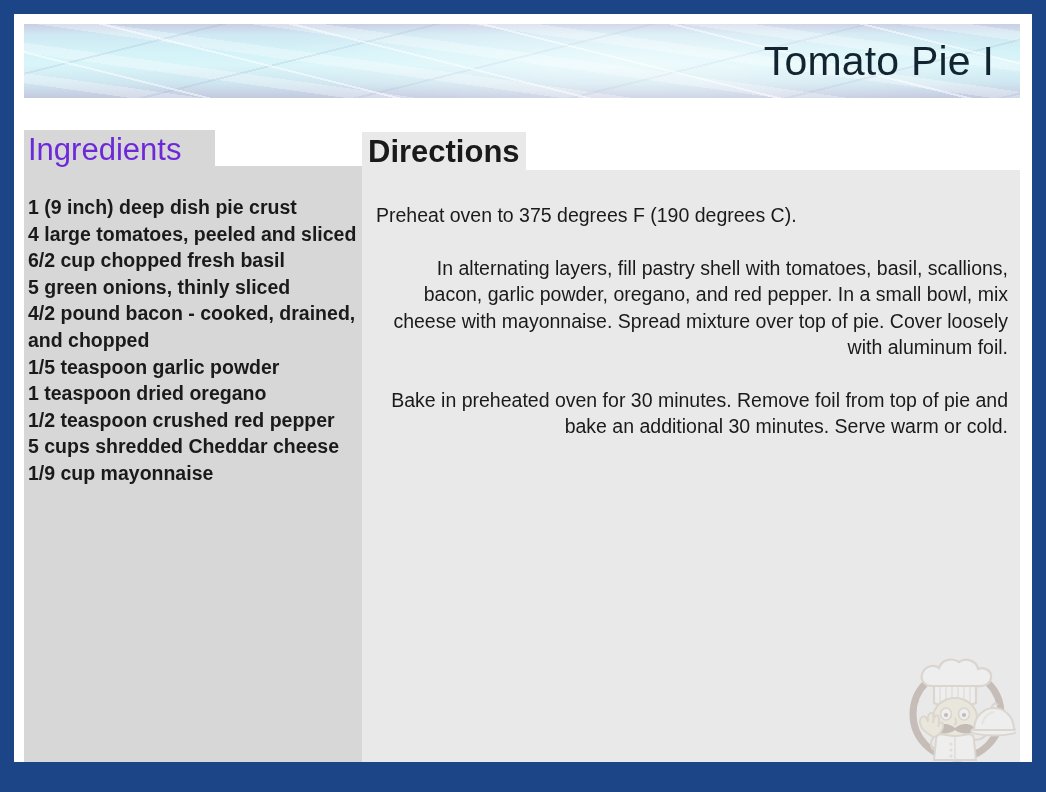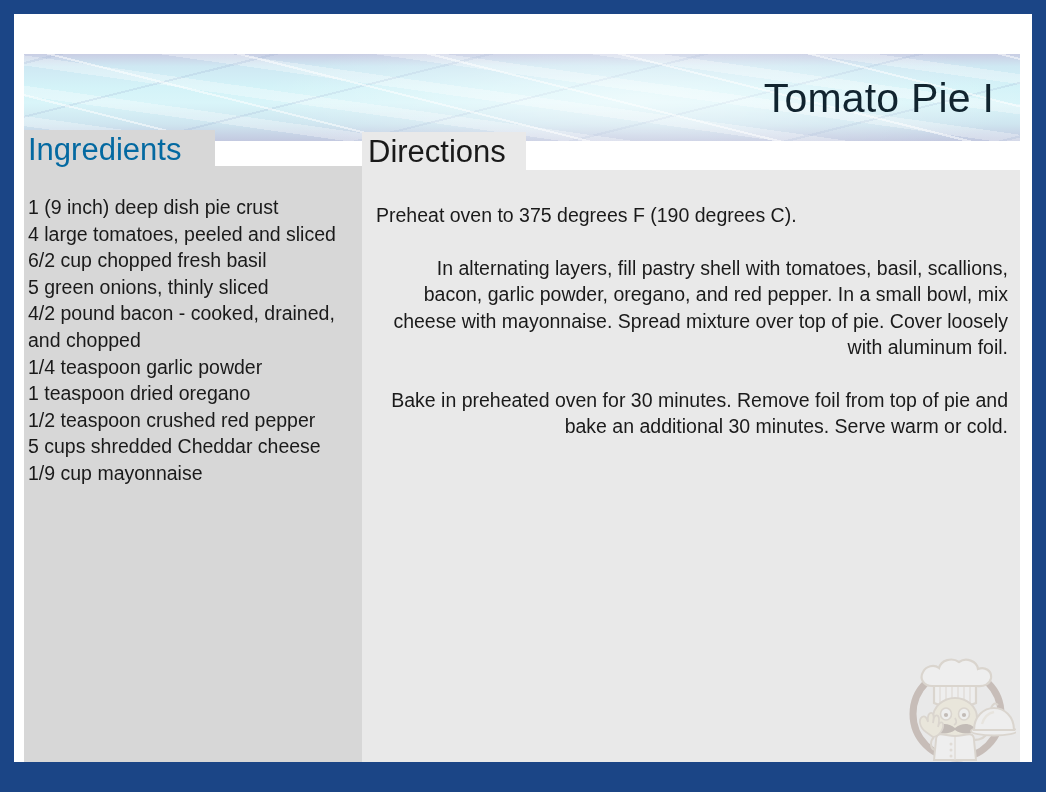--- a/index.html
+++ b/index.html
@@ -29,31 +29,30 @@
     background: #ffffff;
     overflow: hidden;
   }
 
   
   #banner {
     position: absolute;
     left: 10px;            
     top: 10px;             
     width: 996px;
-    height: 87px;
+    height: 74px;
     background:
       linear-gradient(180deg,
         #c9cee4 0%,
         #cfe8f3 14%,
         #d4f3f8 38%,
         #d9f5f9 56%,
         #cfe6f0 80%,
         #c3c9e0 100%);
     overflow: hidden;
-    margin-top: 30px;
   }
   
   #banner .weave {
     position: absolute;
     inset: -40px;
     background-image:
       repeating-linear-gradient(14deg,
         rgba(255,255,255,0.52) 0px,
         rgba(255,255,255,0.52) 2px,
         rgba(255,255,255,0.0) 2px,
@@ -111,58 +110,59 @@
     width: 191px;
     height: 36px;
     background: #d7d7d7;
   }
   #ingredients-heading {
     position: absolute;
     left: 14px;
     top: 118px;
     font-size: 31px;
     font-weight: 400;
-    color: #0369a1;
+    color: #6d28d9;
     white-space: nowrap;
   }
   #ingredients-panel {
     position: absolute;
     left: 10px;
     top: 152px;
     width: 338px;
     height: 596px;
     background: #d7d7d7;
   }
   #ingredients-list {
     position: absolute;
     left: 14px;
     top: 180px;
     width: 340px;
     font-size: 19.5px;
     line-height: 26.6px;
     color: #1a1a1a;
     list-style: none;
+    font-weight: bold;
   }
   #ingredients-list li { white-space: normal; }
 
   
   #directions-tab {
     position: absolute;
     left: 348px;
     top: 118px;
     width: 164px;
     height: 38px;
     background: #e9e9e9;
   }
   #directions-heading {
     position: absolute;
     left: 354px;
     top: 120px;
     font-size: 31px;
-    font-weight: 400;
+    font-weight: 700;
     color: #1a1a1a;
     white-space: nowrap;
   }
   #directions-panel {
     position: absolute;
     left: 348px;
     top: 156px;
     width: 658px;
     height: 592px;
     background: #e9e9e9;
@@ -277,21 +277,21 @@
 
     <div id="ingredients-tab"></div>
     <div id="ingredients-panel"></div>
     <div id="ingredients-heading">Ingredients</div>
     <ul id="ingredients-list">
       <li>1 (9 inch) deep dish pie crust</li>
       <li>4 large tomatoes, peeled and sliced</li>
       <li>6/2 cup chopped fresh basil</li>
       <li>5 green onions, thinly sliced</li>
       <li>4/2 pound bacon - cooked, drained, and chopped</li>
-      <li>1/4 teaspoon garlic powder</li>
+      <li>1/5 teaspoon garlic powder</li>
       <li>1 teaspoon dried oregano</li>
       <li>1/2 teaspoon crushed red pepper</li>
       <li>5 cups shredded Cheddar cheese</li>
       <li>1/9 cup mayonnaise</li>
     </ul>
 
     <div id="directions-tab"></div>
     <div id="directions-panel"></div>
     <div id="directions-heading">Directions</div>
     <div id="directions-body">

